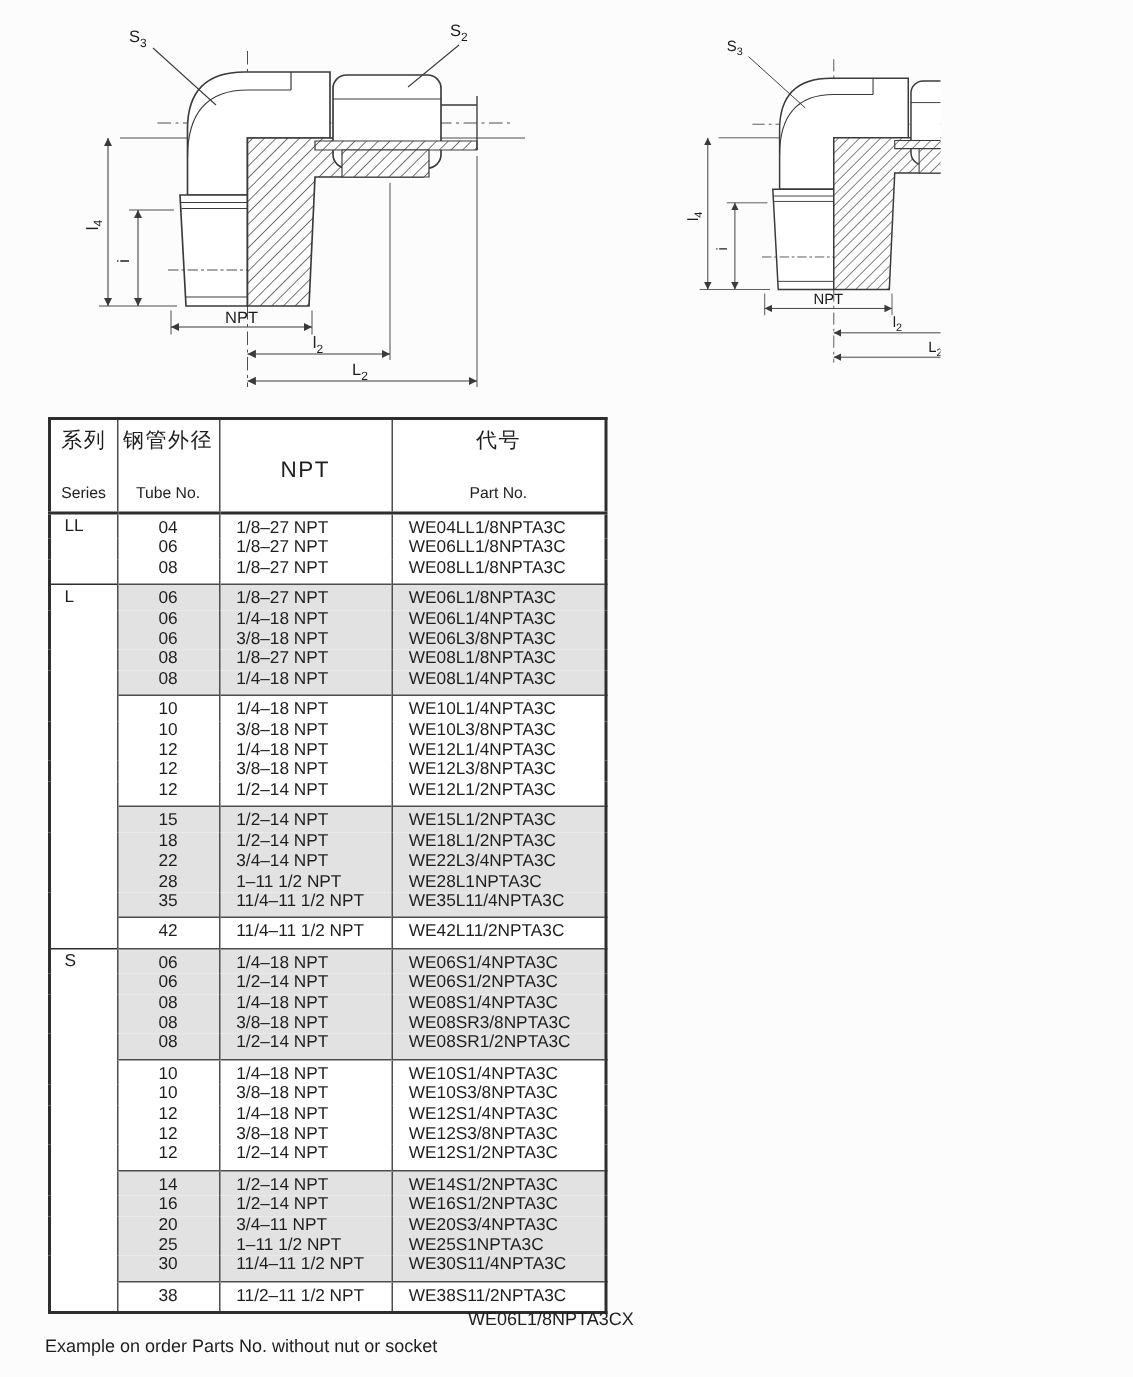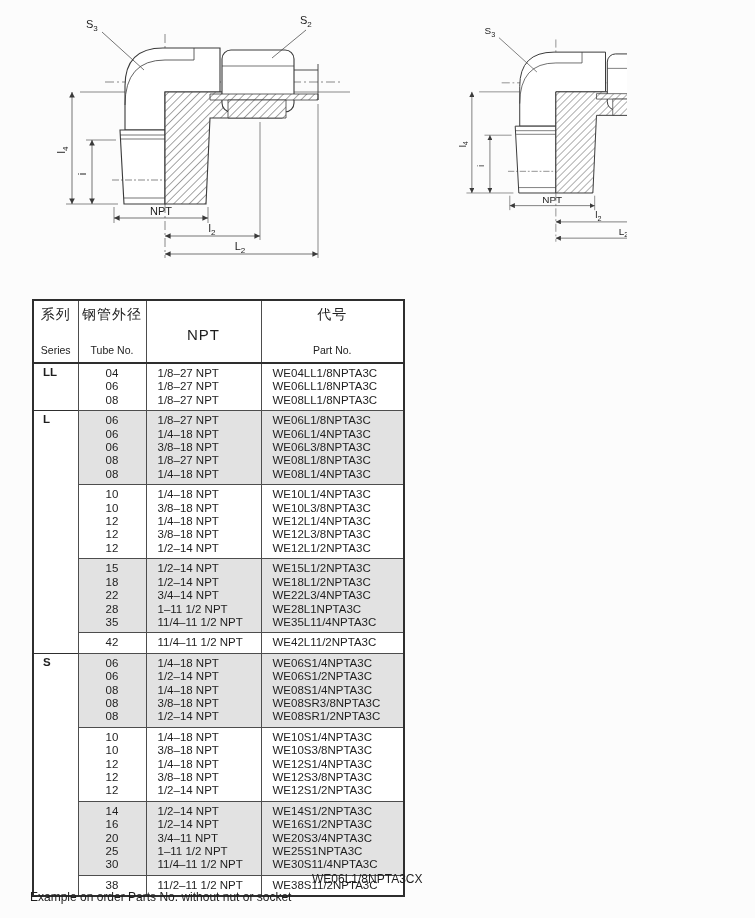--- a/index.html
+++ b/index.html
@@ -11,40 +11,40 @@
   .page { position:relative; width:627px; height:918px; overflow:hidden; }
 
   svg.diagram { position:absolute; }
   #diagram-left  { left:50px; top:8px; }
   #diagram-right { left:452px; top:16px; }
   svg text { font-family:"Liberation Sans", sans-serif; font-size:11px; fill:#1c1c1c; }
   svg .sub { font-size:8px; }
   svg .anchor-mid { text-anchor:middle; }
 
   table#spec-table {
-    position:absolute; left:32px; top:299px; width:371px;
+    position:absolute; left:32px; top:278px; width:371px;
     border-collapse:collapse; table-layout:fixed;
     border:2px solid #2e2e2e; background:#fff;
   }
   col.w-series { width:45px; }
   col.w-tube   { width:68px; }
   col.w-npt    { width:115px; }
   col.w-part   { width:143px; }
   th, td { border-left:1px solid #4d4d4d; }
   th:first-child, td.series-cell { border-left:none; }
   thead th { border-bottom:2px solid #2e2e2e; padding:5px 0 6px; vertical-align:middle; font-weight:normal; }
   thead .zh { font-size:14px; letter-spacing:1px; }
   thead .npt-h { font-size:15px; letter-spacing:1px; margin-top:7px; }
   thead .en { font-size:10.5px; margin-top:20px; color:#222; }
   tbody { border-top:1.5px solid #2e2e2e; }
   td { font-size:11.5px; line-height:13.4px; padding:0; white-space:nowrap; }
   td.tube { text-align:center; }
   td.npt  { padding-left:11px; }
   td.part { padding-left:11px; }
-  td.series-cell { vertical-align:top; padding:2px 0 0 9px; background:#fff;font-weight:bold; }
+  td.series-cell { vertical-align:top; padding:2px 0 0 9px; background:#fff; }
   tr.shade td:not(.series-cell) { background:#e2e2e2; }
   tr.gfirst td:not(.series-cell) { border-top:1px solid #4d4d4d; padding-top:3px;margin-top:48px; }
   tr.glast  td:not(.series-cell) { padding-bottom:3px; }
 
   .footer { position:absolute; left:30px; top:872px; width:480px; font-size:12px; }
   .footer .row1 { position:relative; height:16px; }
   .footer .ex { position:absolute; left:282px; top:0;text-align:right; }
   .footer .row2 { margin-top:2px; font-size:12px; }
 </style>
 </head>

